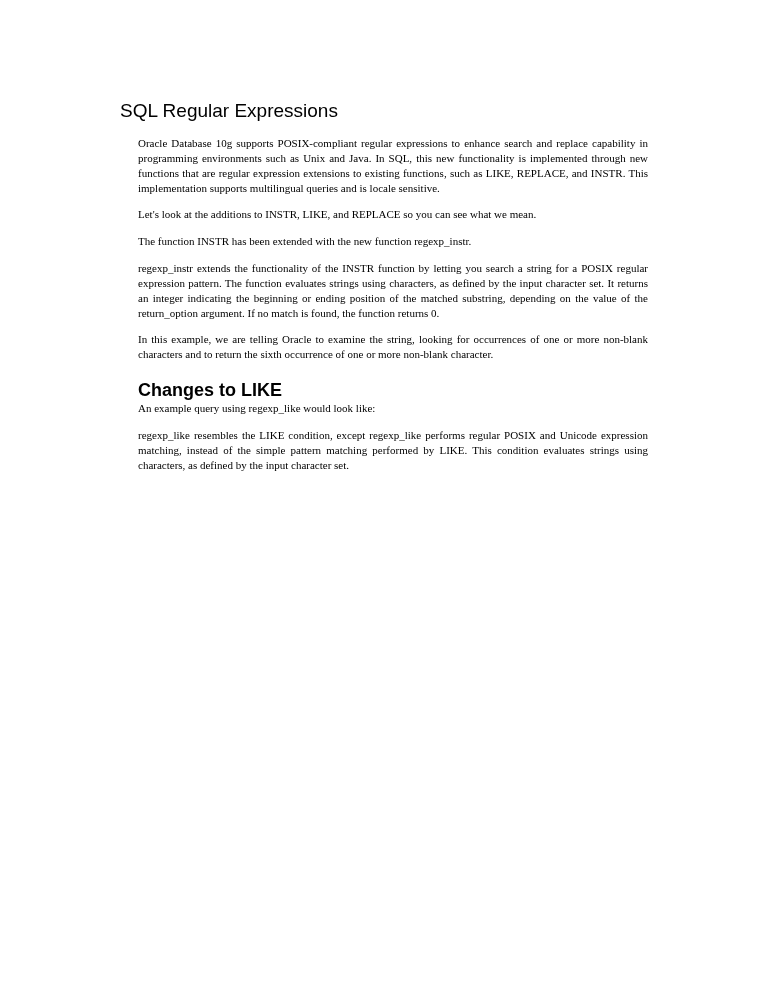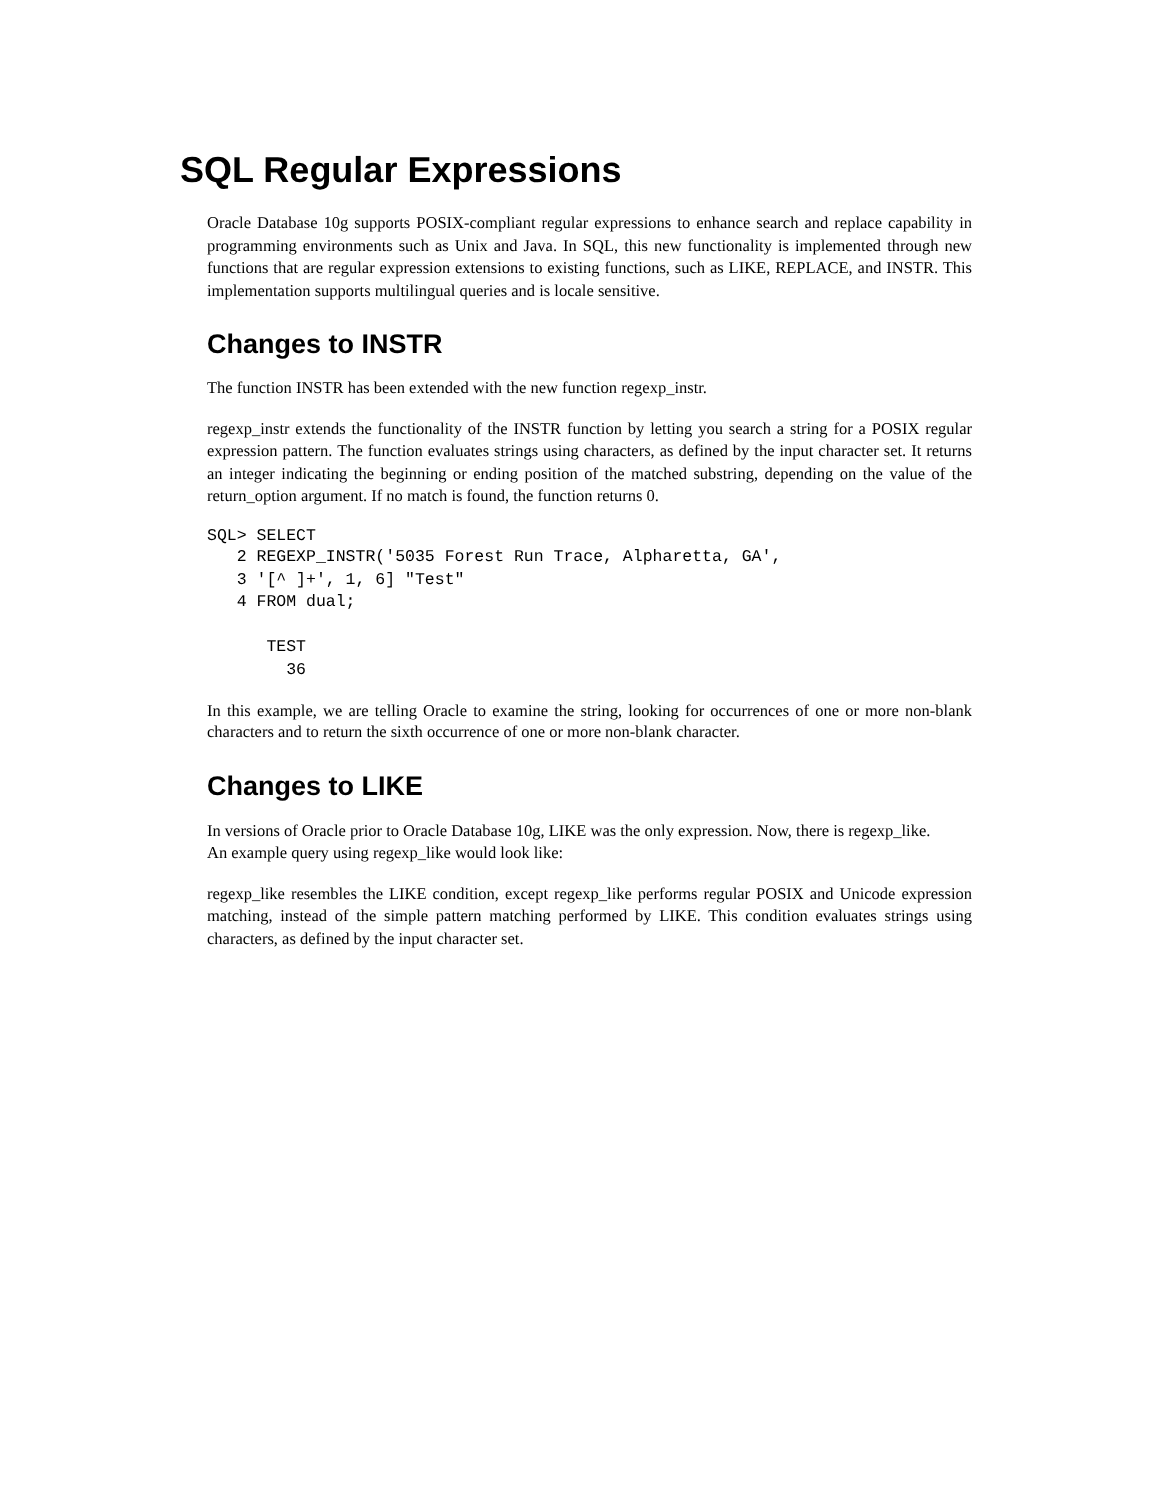--- a/index.html
+++ b/index.html
@@ -8,22 +8,22 @@
     background: #ffffff;
     font-family: Georgia, 'Times New Roman', serif;
     color: #000;
     width: 768px;
   }
   .page {
     padding: 100px 120px 60px 120px;
   }
   h1 {
     font-family: Arial, Helvetica, sans-serif;
-    font-weight: bold;
-    font-size: 24px;
+    font-weight: normal;
+    font-size: 19px;
     margin: 0 0 14px 0;
   }
   h2 {
     font-family: Arial, Helvetica, sans-serif;
     font-weight: bold;
     font-size: 18px;
     margin: 18px 0 12px 0;
   }
   p {
     font-size: 11px;
@@ -45,47 +45,37 @@
 </style>
 </head>
 <body>
 
 <div class="page">
 
   <h1>SQL Regular Expressions</h1>
 
   <p class="indent">Oracle Database 10g supports POSIX-compliant regular expressions to enhance search and replace capability in programming environments such as Unix and Java. In SQL, this new functionality is implemented through new functions that are regular expression extensions to existing functions, such as LIKE, REPLACE, and INSTR. This implementation supports multilingual queries and is locale sensitive.</p>
 
+  <p class="indent">Let's look at the additions to INSTR, LIKE, and REPLACE so you can see what we mean.</p>
 
-  <h2 class="indent" style="margin-left:18px">Changes to INSTR</h2>
 
   <p class="indent">
     <span>The function INSTR has been extended with the new function </span><span class="ital">regexp_instr</span><span>.</span>
   </p>
 
   <p class="indent">
     <span class="ital">regexp_instr</span><span> extends the functionality of the INSTR function by letting you search a string for a POSIX regular expression pattern. The function evaluates strings using characters, as defined by the input character set. It returns an integer indicating the beginning or ending position of the matched substring, depending on the value of the </span><span class="ital">return_option</span><span> argument. If no match is found, the function returns 0.</span>
   </p>
 
 
-  <pre>SQL&gt; SELECT
-   2 REGEXP_INSTR('5035 Forest Run Trace, Alpharetta, GA',
-   3 '[^ ]+', 1, 6] "Test"
-   4 FROM dual;
-
-      TEST
-        36</pre>
 
   <p class="indent">In this example, we are telling Oracle to examine the string, looking for occurrences of one or more non-blank characters and to return the sixth occurrence of one or more non-blank character.</p>
 
   <h2 class="indent" style="margin-left:18px">Changes to LIKE</h2>
 
-  <p class="indent">
-    <span>In versions of Oracle prior to Oracle Database 10</span><span class="ital">g</span><span>, LIKE was the only expression. Now, there is </span><span class="ital">regexp_like</span><span>.</span>
-  </p>
 
   <p class="indent" style="margin-top:-12px; margin-bottom:12px;">
     <span>An example query using </span><span class="ital">regexp_like</span><span> would look like:</span>
   </p>
 
   <p class="indent">
     <span class="ital">regexp_like</span><span> resembles the LIKE condition, except </span><span class="ital">regexp_like</span><span> performs regular POSIX and Unicode expression matching, instead of the simple pattern matching performed by LIKE. This condition evaluates strings using characters, as defined by the input character set.</span>
   </p>
 
 

